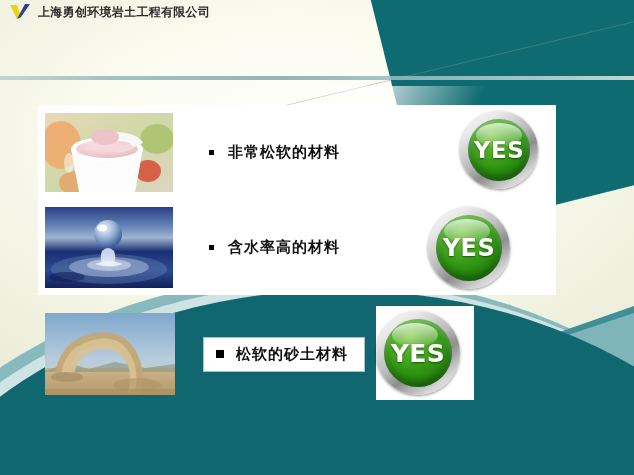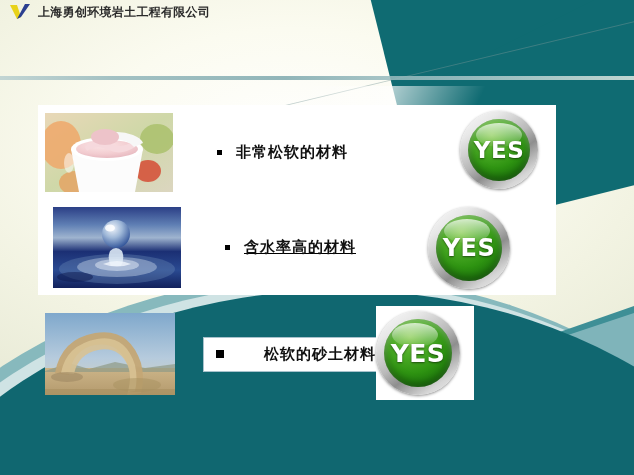--- a/index.html
+++ b/index.html
@@ -84,23 +84,23 @@
     position:absolute;left:0;top:76px;width:634px;height:4px;z-index:6;
     background:linear-gradient(90deg,#b9cfd0 0%,#93b7bb 18%,#7ea9ae 45%,#a8c6c8 72%,#dfe9e2 100%);
     opacity:.85;
   }
 
   
   .panel{
     position:absolute;left:38px;top:105px;width:518px;height:190px;
     background:#ffffff;z-index:5;
   }
-  .row{position:absolute;display:flex;align-items:center;gap:8px;}
+  .row{position:absolute;display:flex;align-items:center;}
   .row1{left:0;top:0;width:518px;height:95px;}
-  .row2{left:8px;top:95px;width:518px;height:95px;text-decoration:underline;}
+  .row2{left:0;top:95px;width:518px;height:95px;}
 
   .thumb{flex:none;margin-left:7px;border:0;}
   .thumb-1{width:128px;height:79px;}
   .thumb-2{width:128px;height:81px;}
   .thumb-3{width:130px;height:82px;}
 
   .bullet-line{display:flex;align-items:center;margin-left:36px;}
   .bullet-sq{width:5px;height:5px;background:#000;flex:none;margin-right:14px;}
   .bullet-sq.big{width:8px;height:8px;margin-right:12px;}
   .bullet-text{
@@ -135,21 +135,21 @@
   }
   .yes-btn-2{width:82px;height:82px;}
   .yes-btn-2 .yes-label{width:82px;height:82px;font-size:24px;}
   .yes-btn-3{width:84px;height:84px;}
   .yes-btn-3 .yes-label{width:84px;height:84px;font-size:25px;}
 
   
   .row3{position:absolute;left:38px;top:308px;width:340px;height:92px;z-index:5;display:flex;align-items:center;}
   .callout{
     margin-left:28px;background:#fff;border:1px solid #a8c2cc;
-    padding:7px 16px 7px 12px;display:flex;align-items:center;gap:28px;
+    padding:7px 16px 7px 12px;display:flex;align-items:center;
   }
 </style>
 </head>
 <body>
 
 <div class="slide">
 
   <div class="bg-teal-corner"></div>
   <div class="bg-teal-corner2"></div>
   <div class="bg-hairline"></div>

